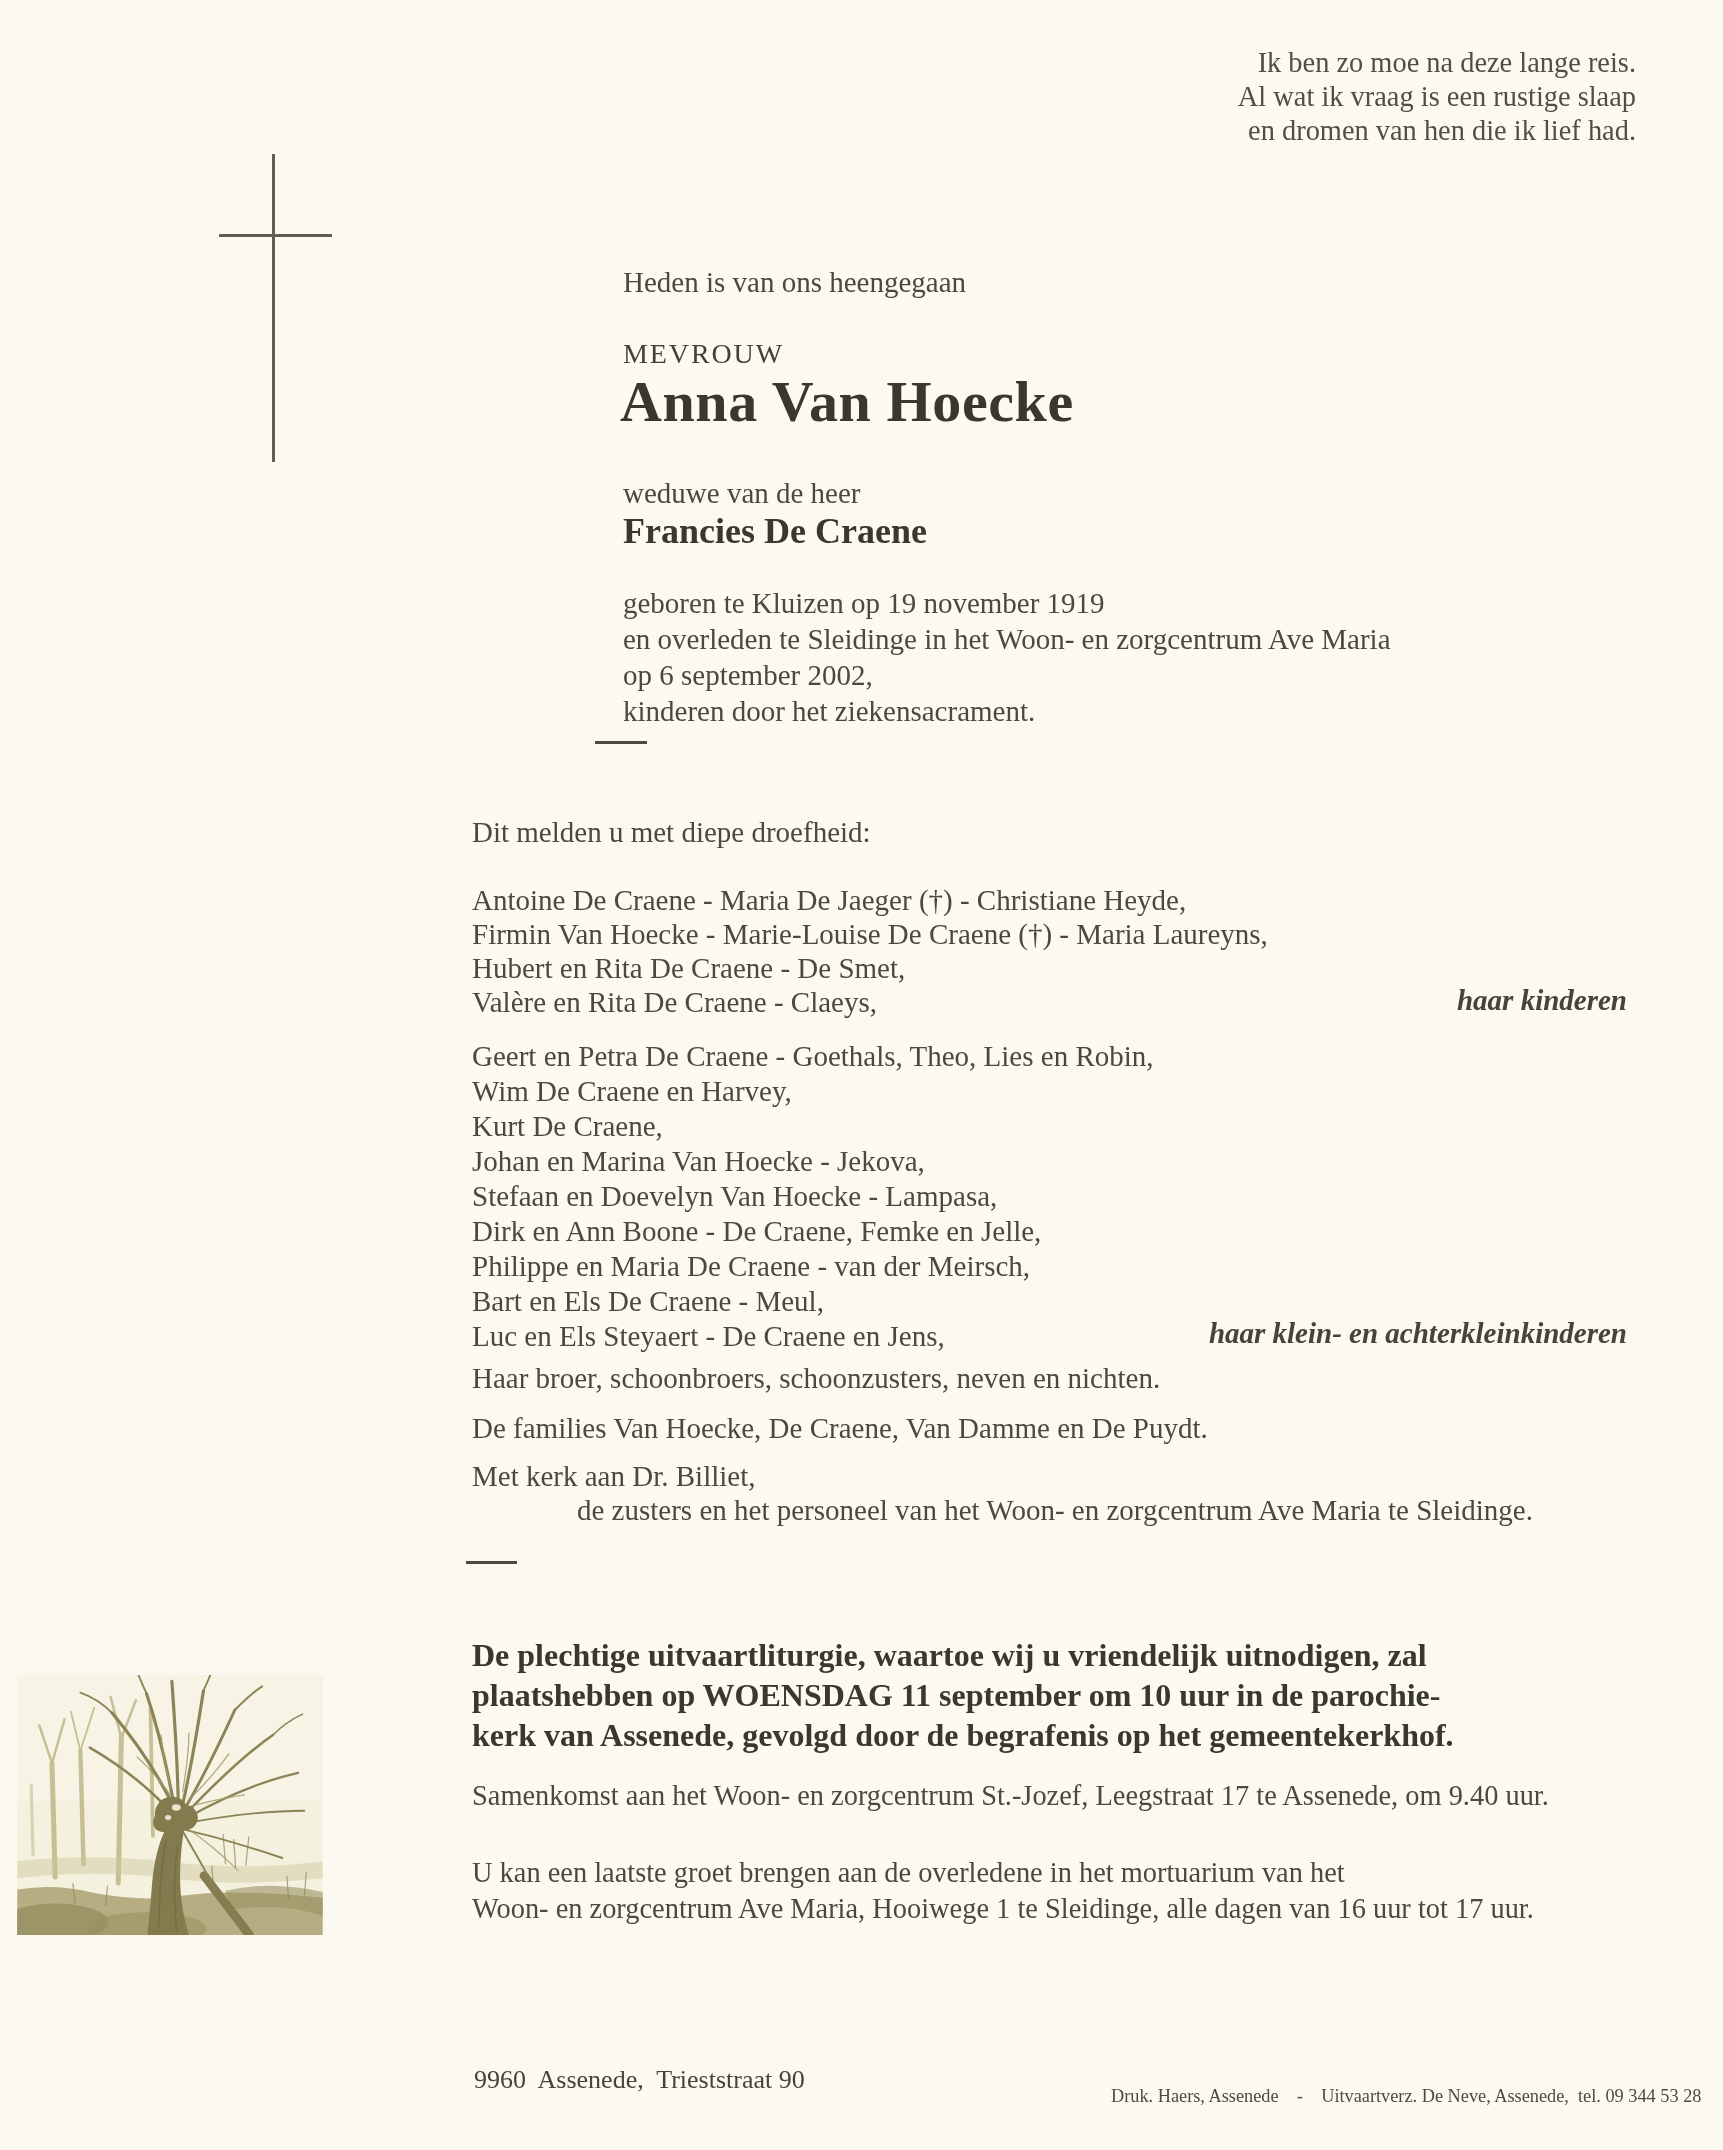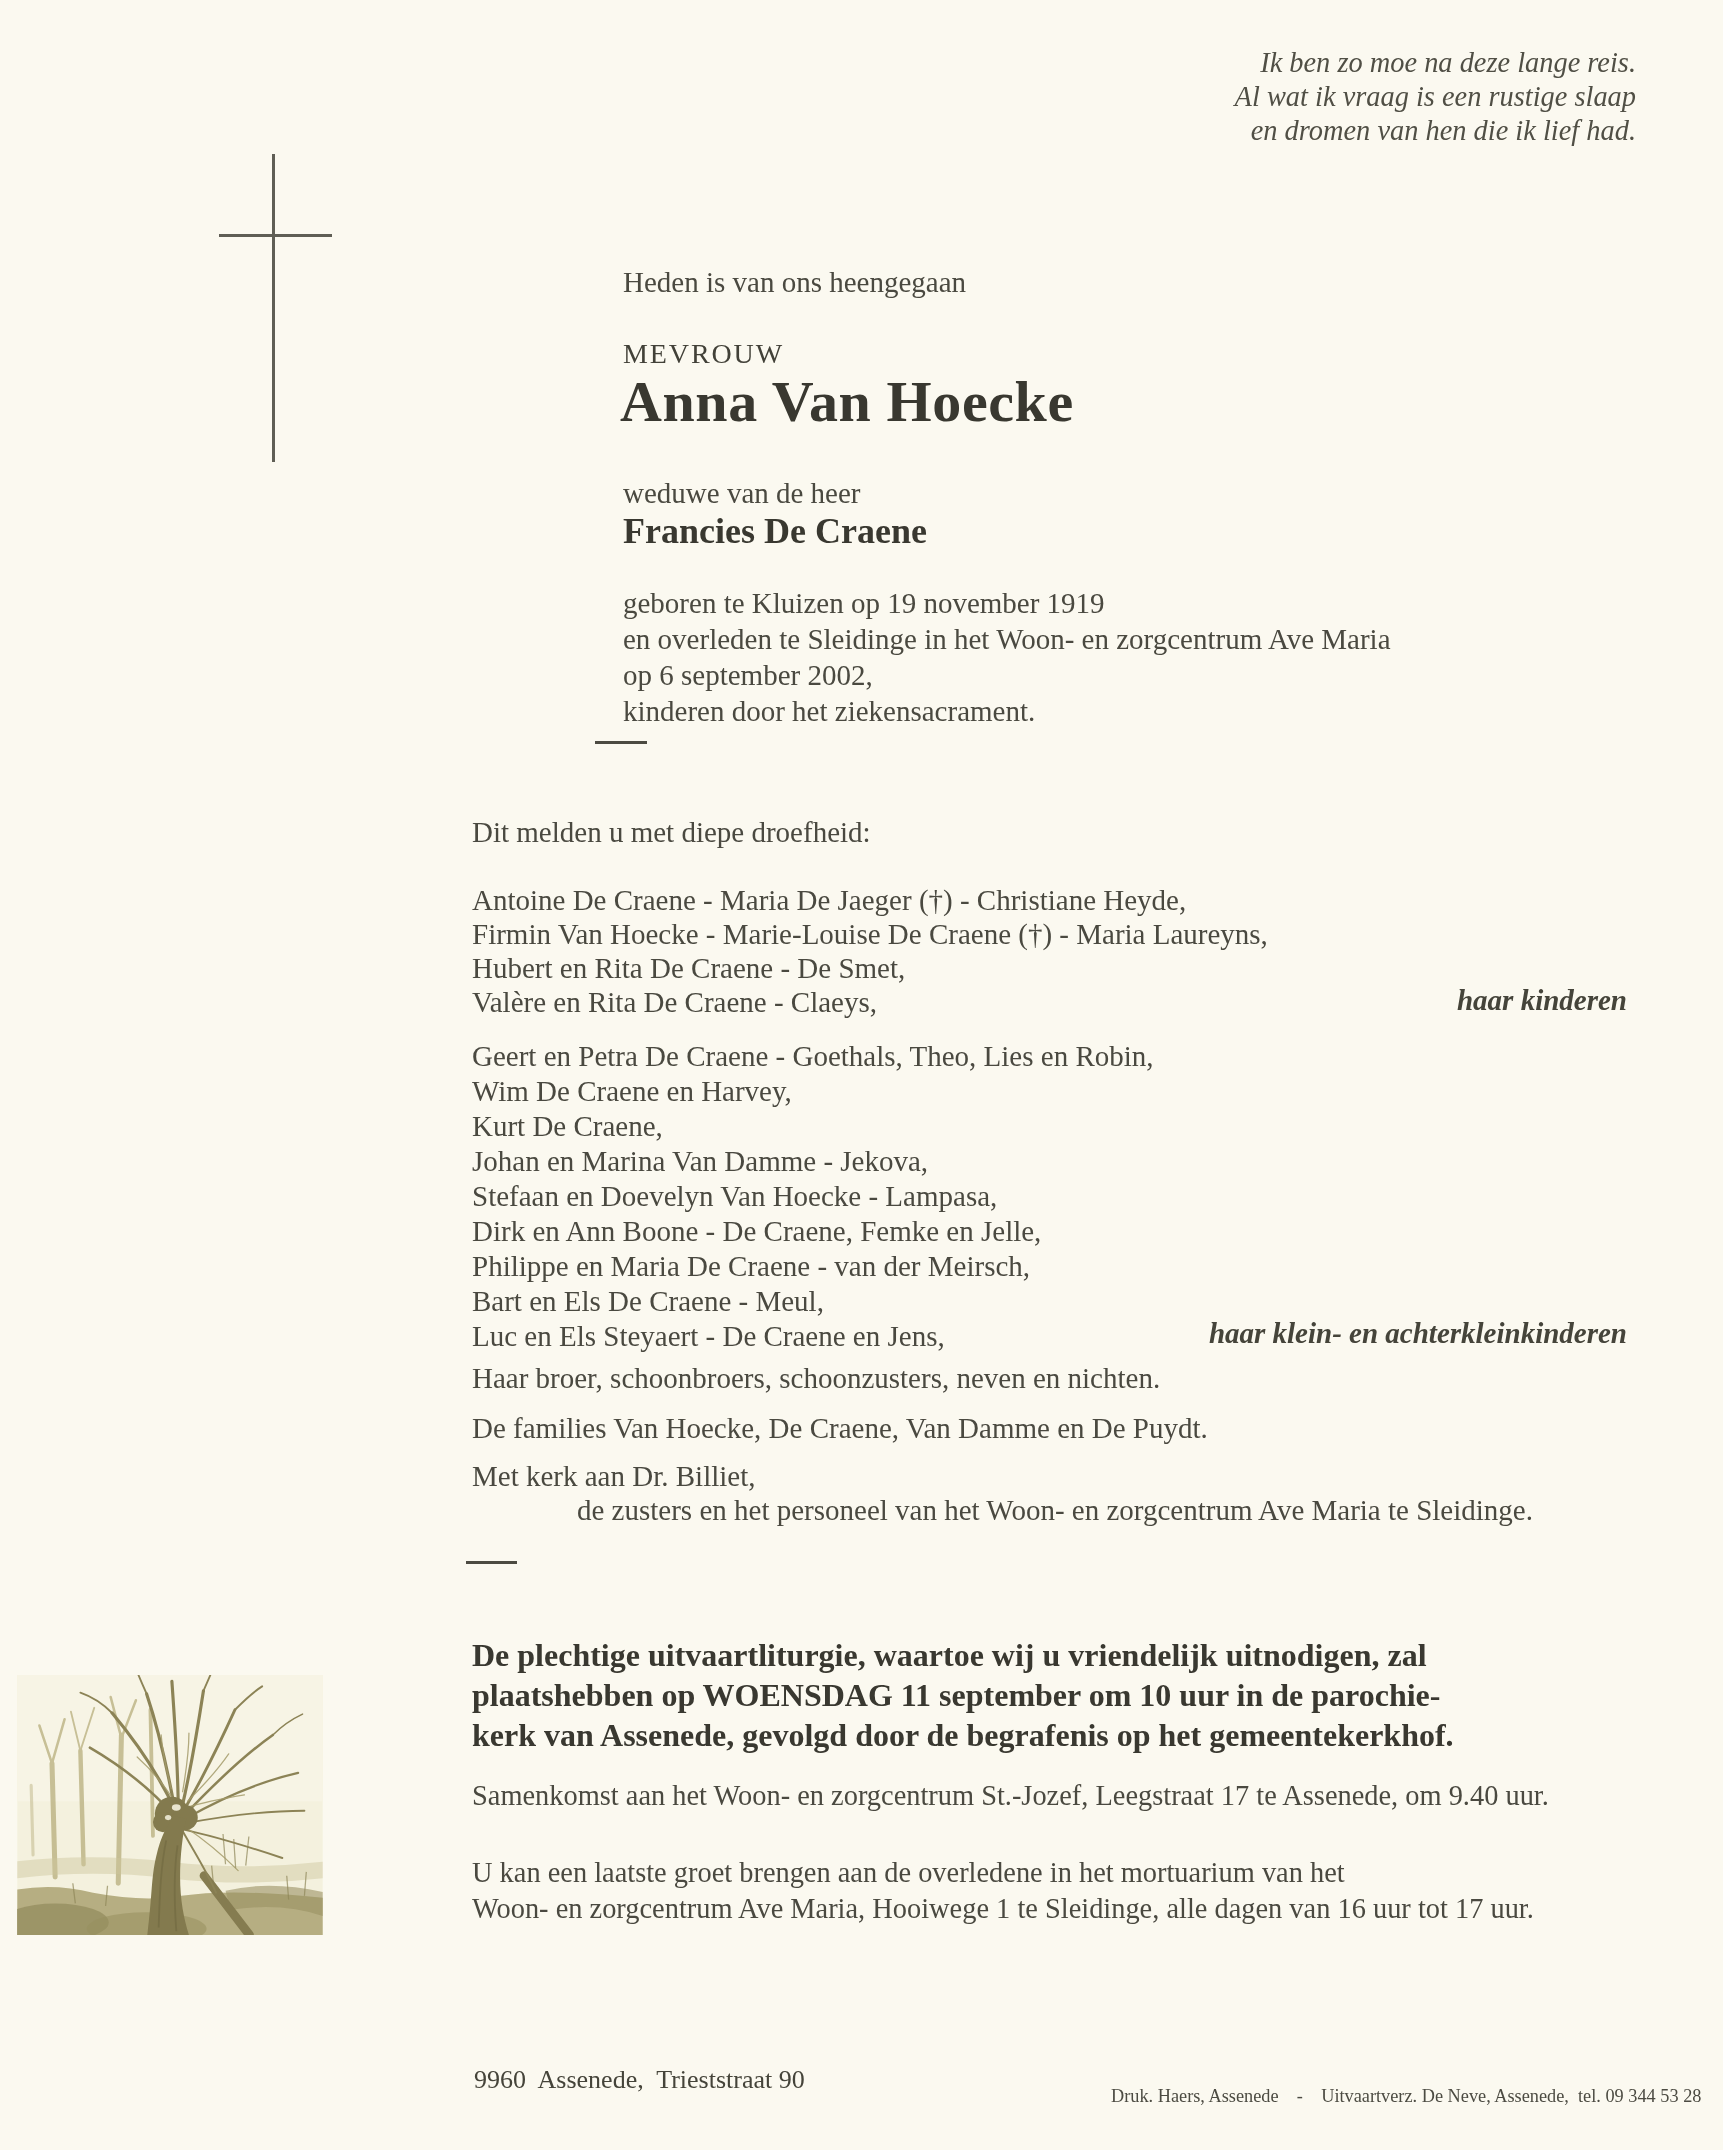--- a/index.html
+++ b/index.html
@@ -10,21 +10,20 @@
     height: 2151px;
     background: #fbf9f0;
     font-family: "Liberation Serif", "DejaVu Serif", serif;
     color: #4a4940;
     overflow: hidden;
   }
   .abs { position: absolute; }
   .poem {
     top: 46px; right: 87px;
     text-align: right;
-    font-style: italic;
     font-size: 28.4px;
     line-height: 34px;
     color: #504f45;
   }
   .cross-v { left: 272px; top: 154px; width: 2.5px;  height: 308px; background: #5f5e55; }
   .cross-h { left: 219px; top: 234px; width: 113px; height: 2.5px;  background: #5f5e55; }
 
   .heden   { left: 623px; top: 266px; font-size: 29px; }
   .mevrouw { left: 623px; top: 338px; font-size: 28px; letter-spacing: 1.9px; color: #424138; text-align: center; }
   .name    { left: 620px; top: 368px; font-size: 58px; font-weight: bold; letter-spacing: 0.6px; color: #393830; }
@@ -102,21 +101,21 @@
     <div>Firmin Van Hoecke - Marie-Louise De Craene (†) - Maria Laureyns,</div>
     <div>Hubert en Rita De Craene - De Smet,</div>
     <div>Valère en Rita De Craene - Claeys,</div>
   </div>
   <div class="abs side-label label-kinderen">haar kinderen</div>
 
   <div class="abs grandchildren">
     <div>Geert en Petra De Craene - Goethals, Theo, Lies en Robin,</div>
     <div>Wim De Craene en Harvey,</div>
     <div>Kurt De Craene,</div>
-    <div>Johan en Marina Van Damme - Jekova,</div>
+    <div>Johan en Marina Van Hoecke - Jekova,</div>
     <div>Stefaan en Doevelyn Van Hoecke - Lampasa,</div>
     <div>Dirk en Ann Boone - De Craene, Femke en Jelle,</div>
     <div>Philippe en Maria De Craene - van der Meirsch,</div>
     <div>Bart en Els De Craene - Meul,</div>
     <div>Luc en Els Steyaert - De Craene en Jens,</div>
   </div>
   <div class="abs side-label label-klein">haar klein- en achterkleinkinderen</div>
 
   <div class="abs relatives">Haar broer, schoonbroers, schoonzusters, neven en nichten.</div>
   <div class="abs families">De families Van Hoecke, De Craene, Van Damme en De Puydt.</div>

